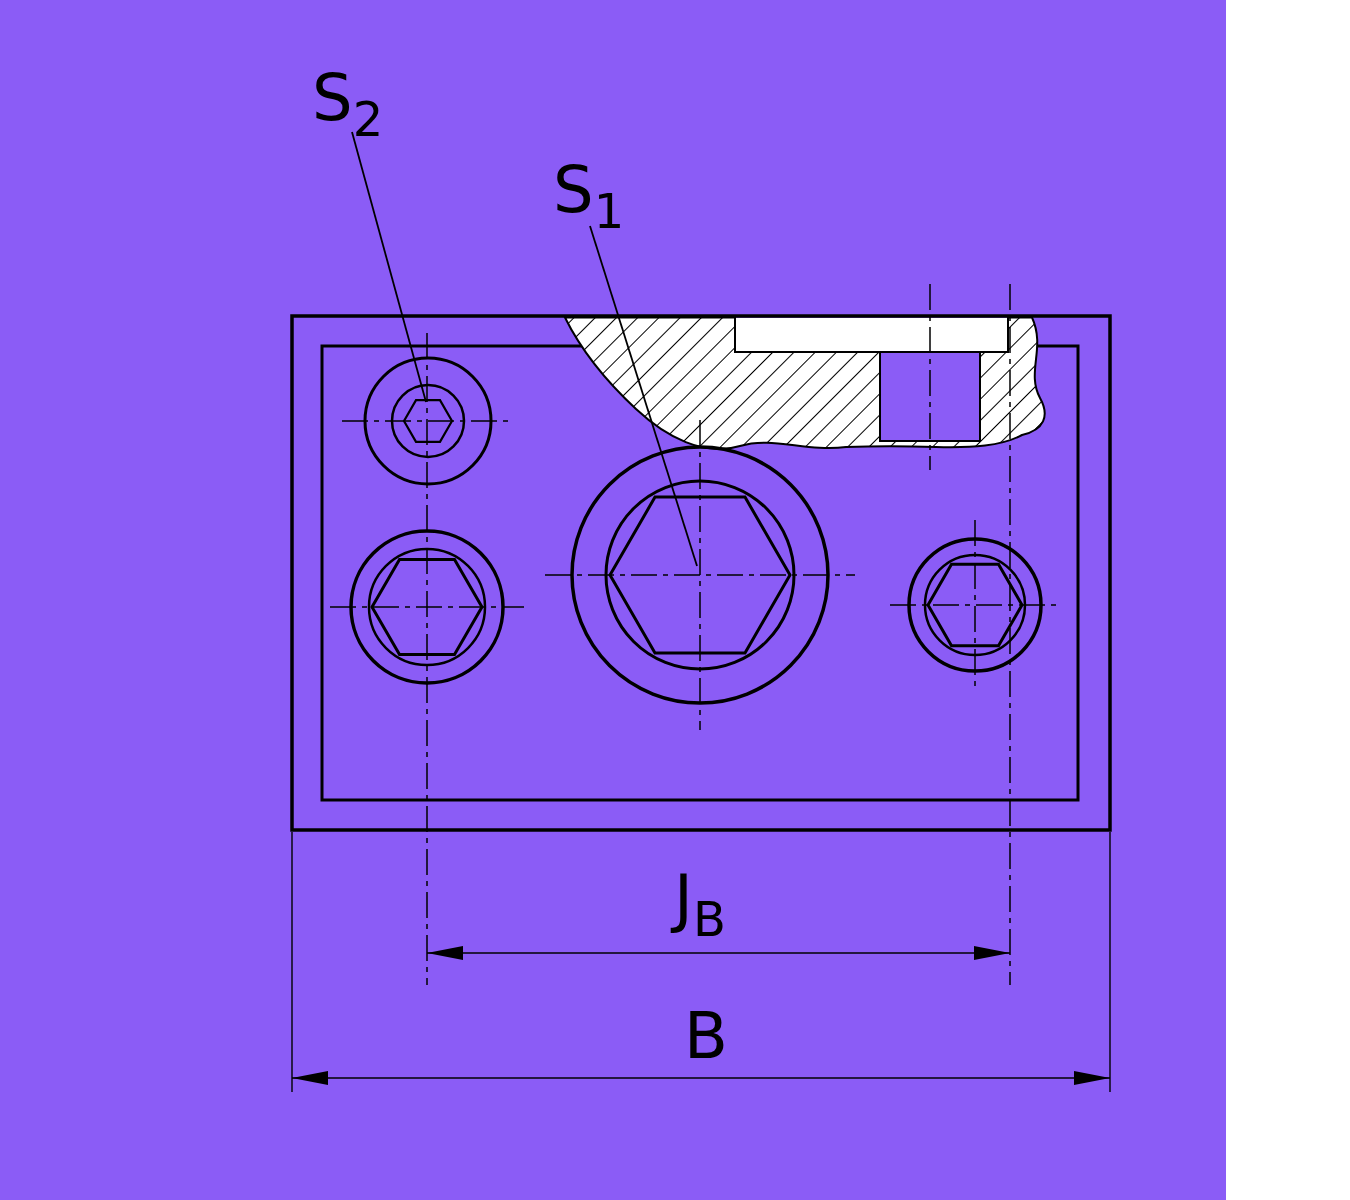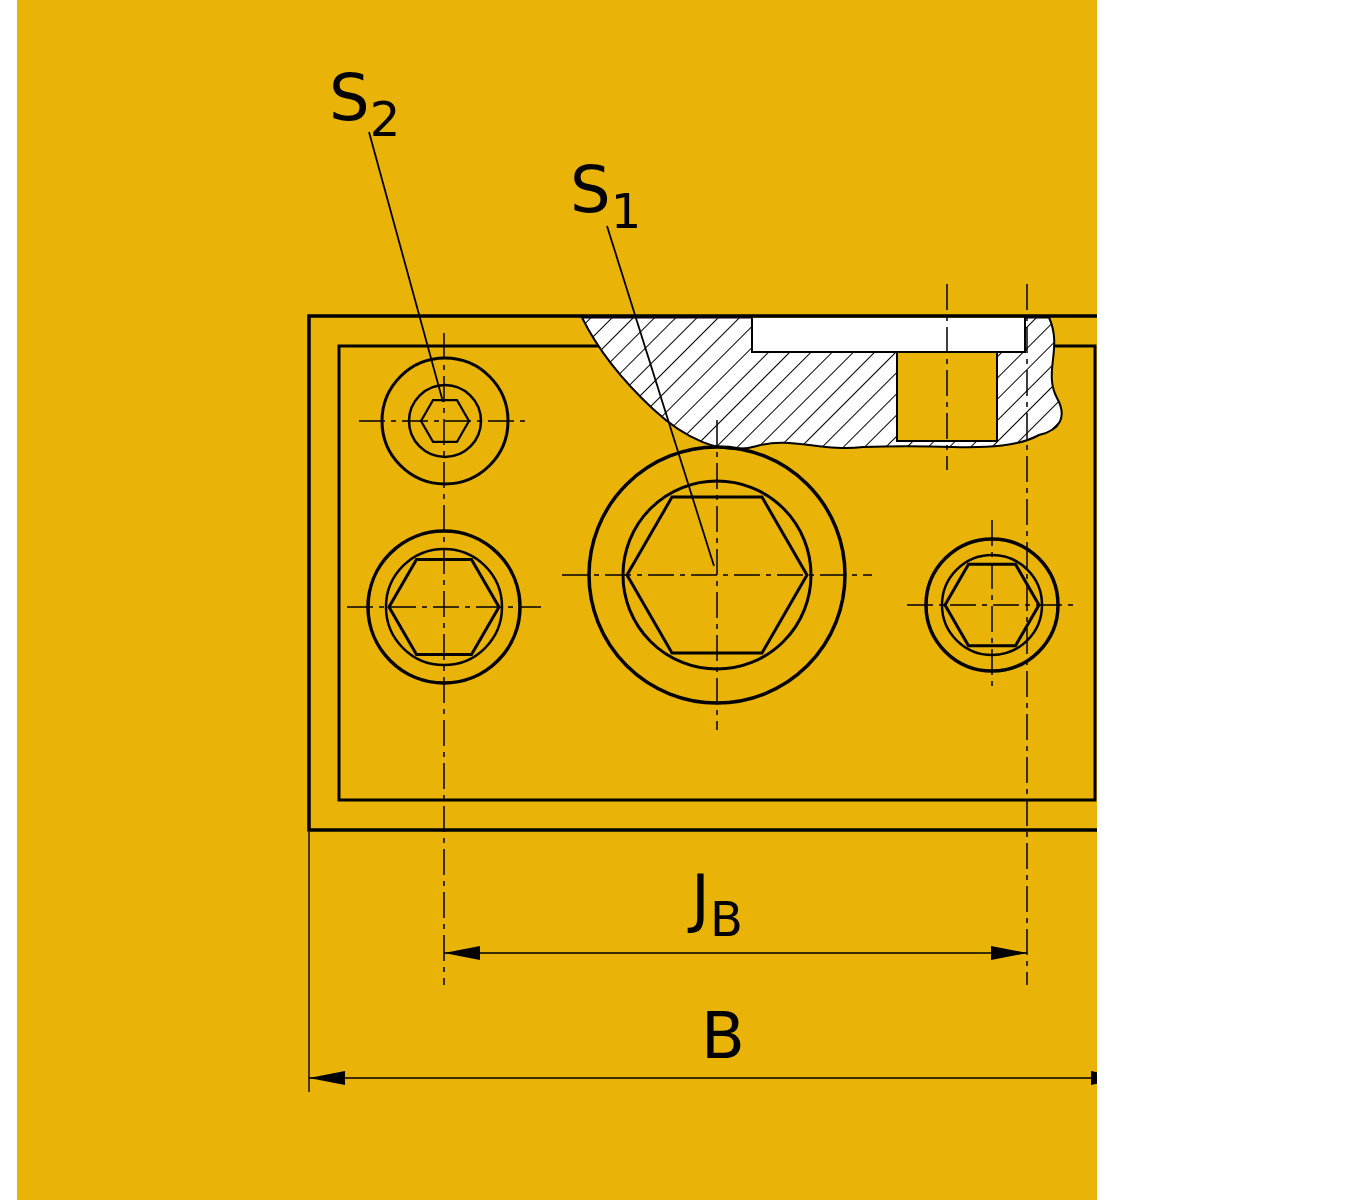--- a/index.html
+++ b/index.html
@@ -3,25 +3,24 @@
 <meta charset="utf-8">
 <style>
   html, body {
     margin: 0;
     padding: 0;
     background: #ffffff;
     font-family: "DejaVu Sans", "Liberation Sans", sans-serif;
   }
   .stage {
     position: relative;
-    width: 1080px;
+    width: 1226px;
     height: 1200px;
-    background: #eab308;
+    background: #8b5cf6;
     overflow: hidden;
-    margin-left: 17px;
   }
   svg { display: block; }
   text {
     fill: #000000;
     font-family: "DejaVu Sans", "Liberation Sans", sans-serif;
   }
   .objline   { stroke: #000; fill: none; }
   .thinline  { stroke: #000; fill: none; }
   .centerline{ stroke: #000; fill: none; stroke-dasharray: 26 6 5 6; }
   .arrow     { fill: #000; stroke: none; }

